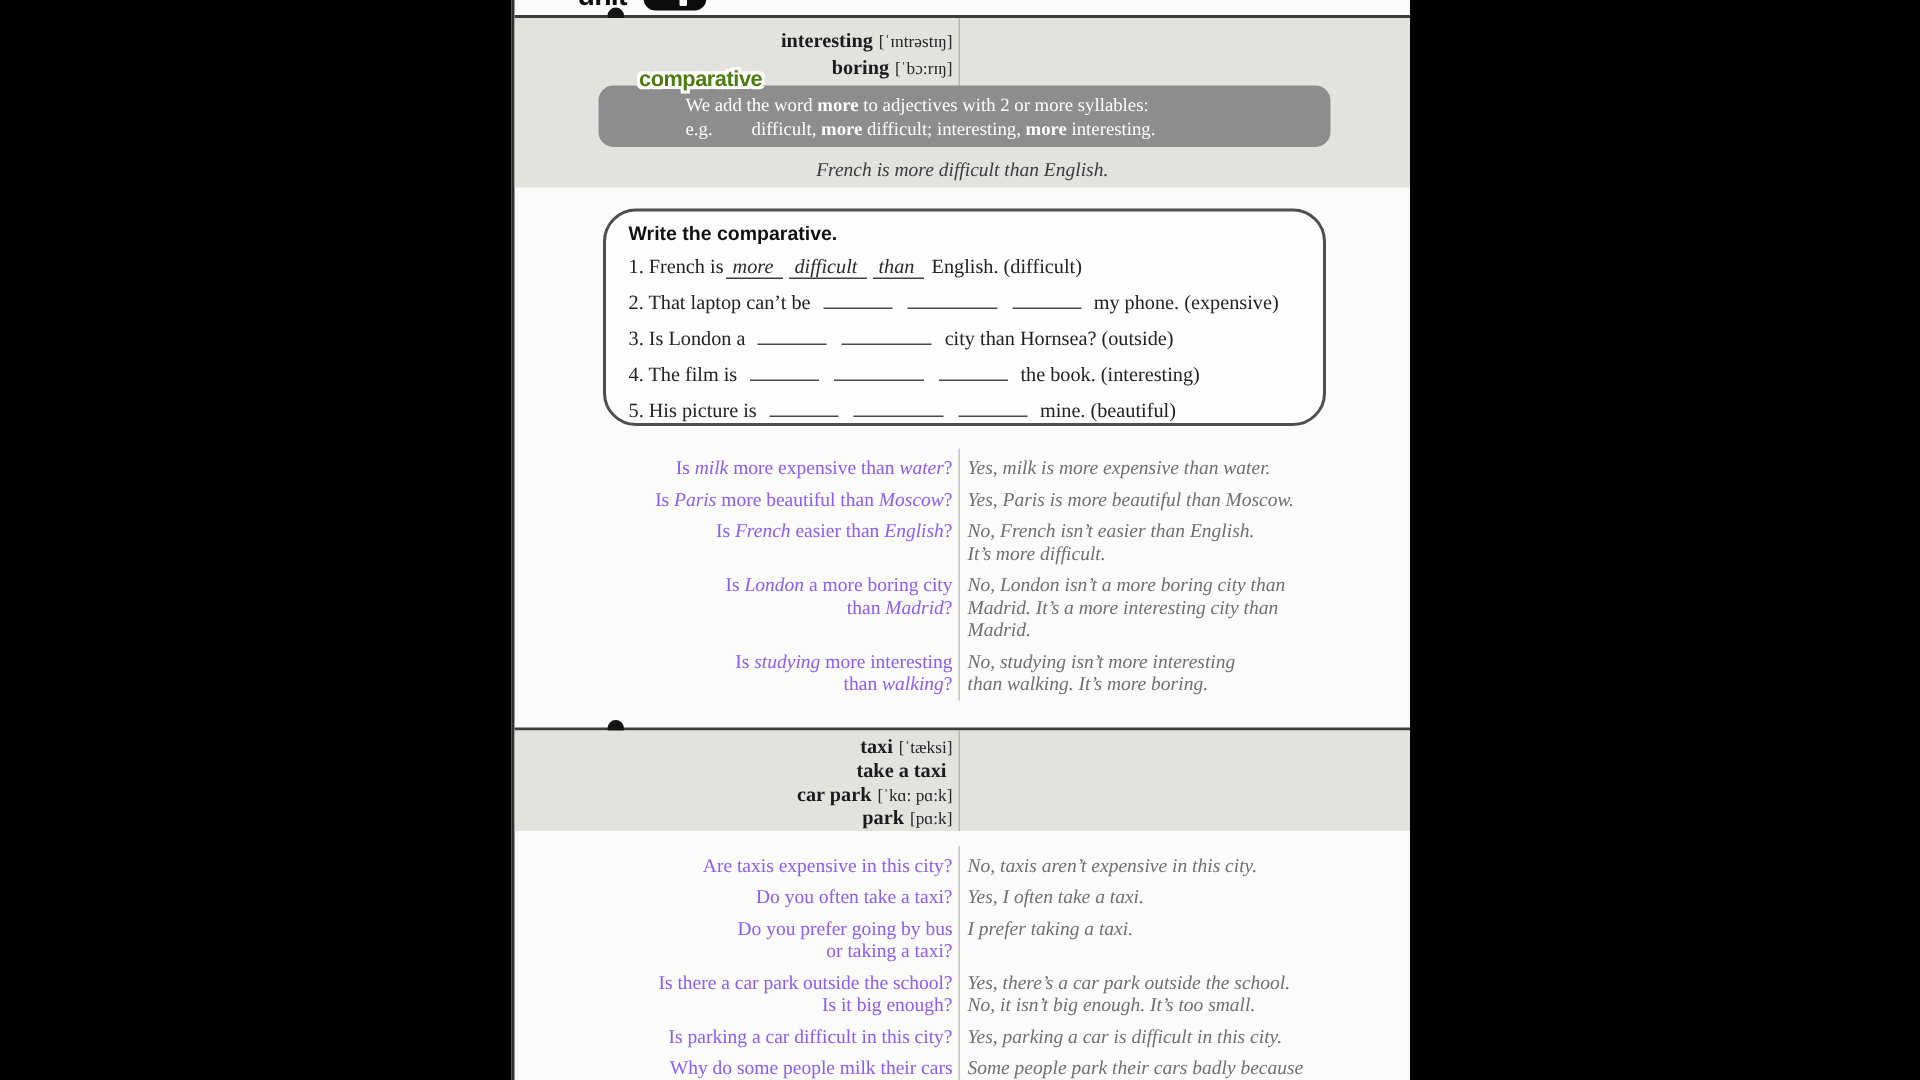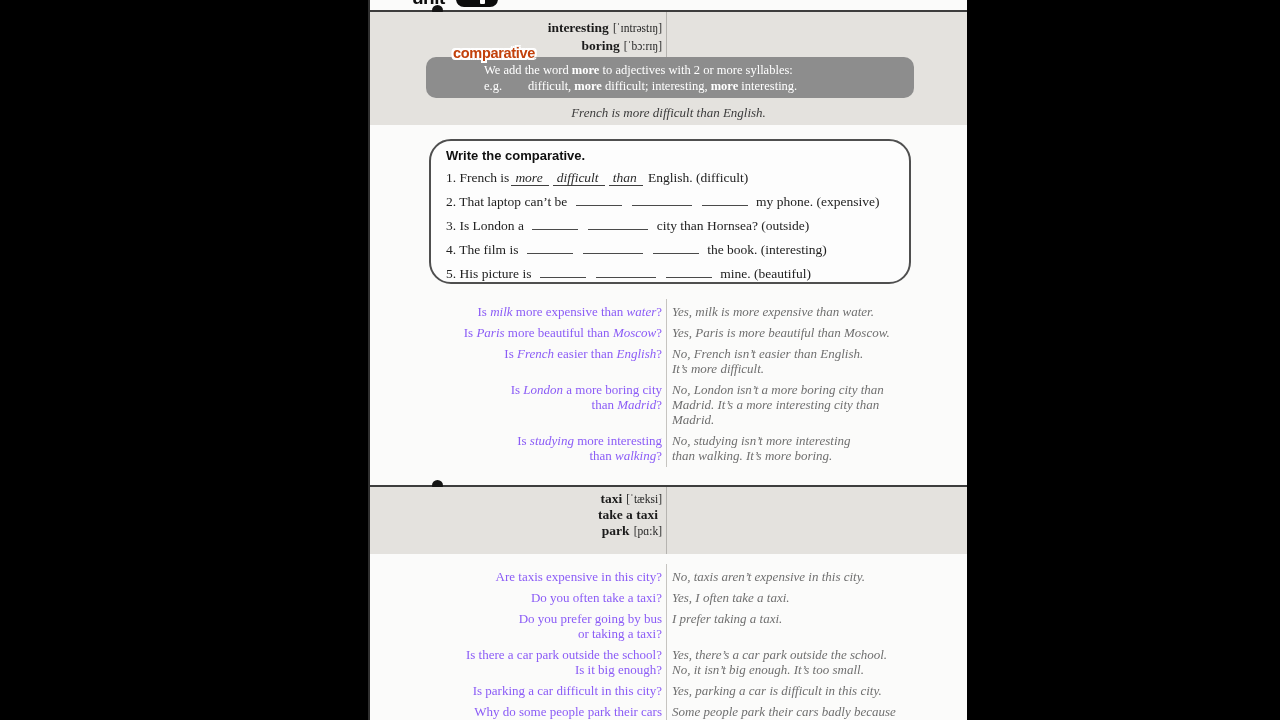--- a/index.html
+++ b/index.html
@@ -1,18 +1,18 @@
 <!DOCTYPE html>
 <html><head>
 <meta charset="utf-8">
 <style>
   html,body{margin:0;padding:0;}
   body{width:1280px;height:720px;background:#000;position:relative;overflow:hidden;
        font-family:"Liberation Serif",serif;}
-  .stage{position:absolute;inset:0;margin-left:27px;}
+  .stage{position:absolute;inset:0;}
   .page{position:absolute;left:341px;top:0;width:599px;height:720px;background:#fbfbfa;
         overflow:hidden;border-left:2px solid #2f2f2f;box-sizing:border-box;}
 
   
   .unit-label{position:absolute;left:42px;top:-13px;font-family:"Liberation Sans",sans-serif;
               font-weight:700;font-size:19px;color:#0c0c0c;letter-spacing:-0.5px;}
   .unit-badge{position:absolute;left:86px;top:-14px;width:42px;height:21px;background:#0c0c0c;
               border-radius:8px;}
   .unit-badge .digit-mark{position:absolute;left:24px;top:9px;width:5px;height:9px;background:#fff;border-radius:1px;}
 
@@ -32,21 +32,21 @@
   .vocab-col{position:absolute;left:0;top:0;width:292px;text-align:right;}
   .band1 .vocab-col{padding-top:7px;}
   .band2 .vocab-col{padding-top:4px;}
   .vocab-row{line-height:15.5px;white-space:nowrap;}
   .band2 .vocab-row{line-height:14.8px;}
   .vw{font-weight:700;font-size:13.5px;color:#1b1b1b;}
   .vipa{font-size:11.5px;color:#262626;margin-left:4px;}
 
   
   .grammar-heading{position:absolute;left:83px;top:33px;z-index:3;
-     font-family:"Liberation Sans",sans-serif;font-weight:700;font-size:14.5px;color:#c2410c;
+     font-family:"Liberation Sans",sans-serif;font-weight:700;font-size:14.5px;color:#4d7c0f;
      letter-spacing:-0.3px;
      text-shadow:-2px -2px 0 #fff,2px -2px 0 #fff,-2px 2px 0 #fff,2px 2px 0 #fff,
                  0 -2px 0 #fff,0 2px 0 #fff,-2px 0 0 #fff,2px 0 0 #fff;}
   .rule-box{position:absolute;left:56px;top:45px;width:488px;height:41px;background:#8d8d8d;
             border-radius:10px;color:#fff;font-size:12.5px;z-index:2;}
   .rule-box .rb-inner{padding:5px 0 0 58px;}
   .rule-line{line-height:16px;white-space:nowrap;}
   .seg{white-space:pre;}
   .seg.b{font-weight:700;}
   .seg.eg{margin-right:26px;}
@@ -232,20 +232,23 @@
       <div class="vocab-col">
 
           <div class="vocab-row">
             <span class="vw">taxi</span><span class="vipa">[ˈtæksi]</span>
           </div>
 
           <div class="vocab-row">
             <span class="vw">take a taxi</span><span class="vipa"></span>
           </div>
 
+          <div class="vocab-row">
+            <span class="vw">car park</span><span class="vipa">[ˈkɑ: pɑ:k]</span>
+          </div>
 
           <div class="vocab-row">
             <span class="vw">park</span><span class="vipa">[pɑ:k]</span>
           </div>
         </div>
     </div>
 
     <div class="qa-div qa-div2"></div>
     <div class="qa qa2">
 
@@ -321,21 +324,21 @@
 
           <div class="a-line">Yes, parking a car is difficult in this city.</div>
           </div>
         </div>
 
         <div class="qa-row">
           <div class="q-cell">
 
               <div class="q-line">
                 
-              <span class="seg">Why do some people park their cars</span></div>
+              <span class="seg">Why do some people milk their cars</span></div>
             </div>
           <div class="a-cell">
 
           <div class="a-line">Some people park their cars badly because</div>
           </div>
         </div>
       </div>
 
   </div>
 </div>

